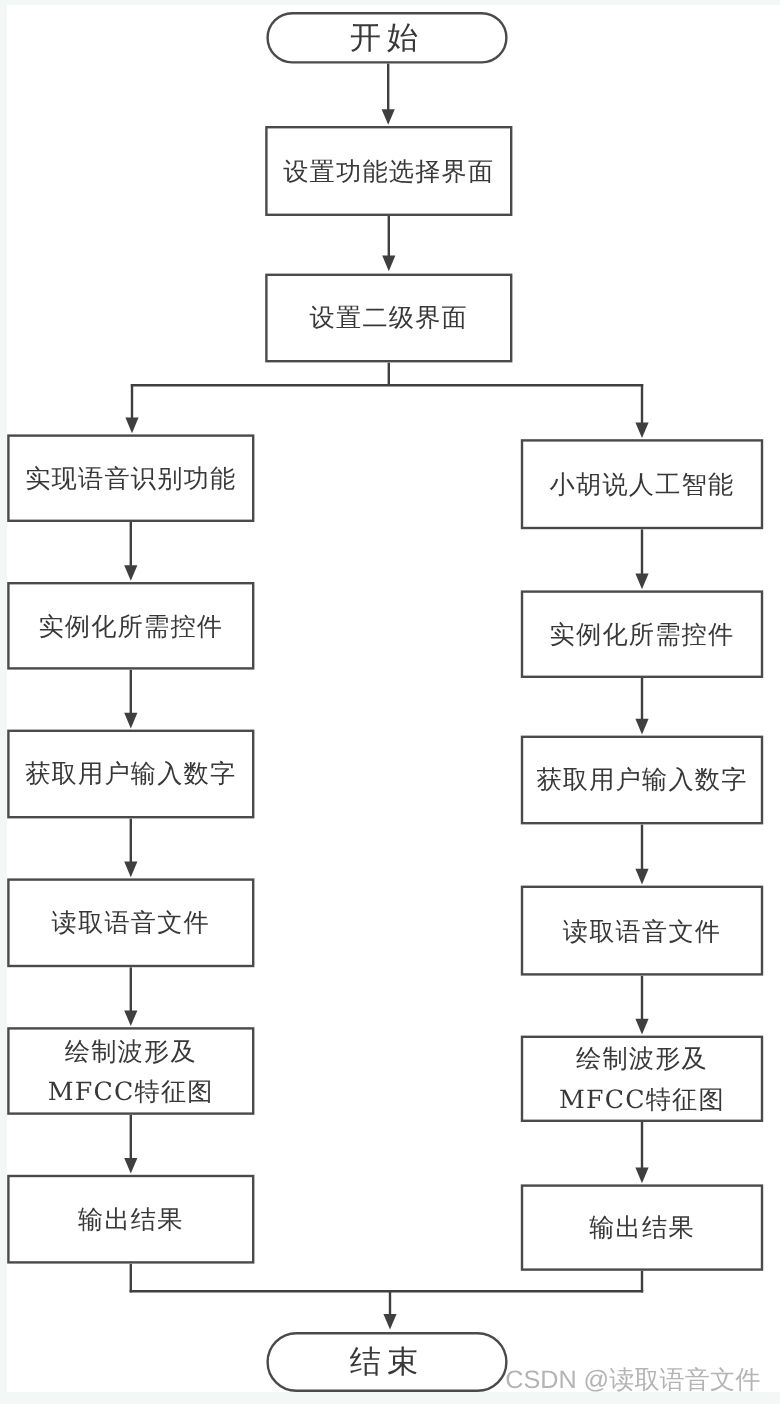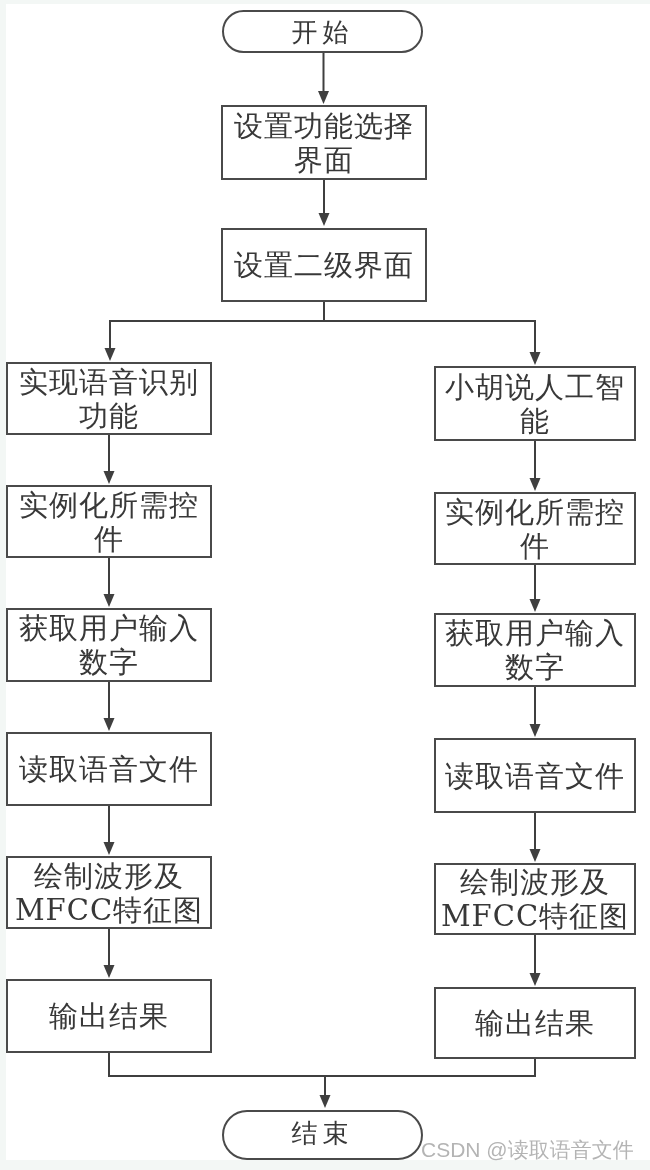--- a/index.html
+++ b/index.html
@@ -42,21 +42,21 @@
     background: #ffffff;
     border: 2px solid var(--boxborder);
     display: flex;
     align-items: center;
     justify-content: center;
     color: var(--text);
     text-align: center;
   }
   .node .label {
     white-space: pre-line;
-    font-size: 29px;
+    font-size: 21px;
     line-height: 34px;
     letter-spacing: 1px;
   }
   .terminator {
     border-radius: 26px;
   }
   .terminator .label {
     font-size: 26px;
     letter-spacing: 5px;
   }
@@ -69,21 +69,21 @@
   .n-l3 { left: 6px; top: 608px; width: 206px; height: 74px; }
   .n-l4 { left: 6px; top: 732px; width: 206px; height: 74px; }
   .n-l5 { left: 6px; top: 856px; width: 206px; height: 73px; }
   .n-l6 { left: 6px; top: 979px; width: 206px; height: 74px; }
   .n-r1 { left: 434px; top: 366px; width: 202px; height: 75px; }
   .n-r2 { left: 434px; top: 492px; width: 202px; height: 73px; }
   .n-r3 { left: 434px; top: 613px; width: 202px; height: 74px; }
   .n-r4 { left: 434px; top: 738px; width: 202px; height: 75px; }
   .n-r5 { left: 434px; top: 863px; width: 202px; height: 72px; }
   .n-r6 { left: 434px; top: 987px; width: 202px; height: 72px; }
-  .n-end { left: 222px; top: 1110px; width: 201px; height: 50px; font-family: Liberation Mono, monospace; }
+  .n-end { left: 222px; top: 1110px; width: 201px; height: 50px; }
   .watermark {
     position: absolute;
     left: 421px; top: 1136px;
     width: 229px;
     font-family: "Liberation Sans", "DejaVu Sans", sans-serif;
     font-size: 21px;
     color: var(--watermark);
     white-space: nowrap;
   }
 </style>

